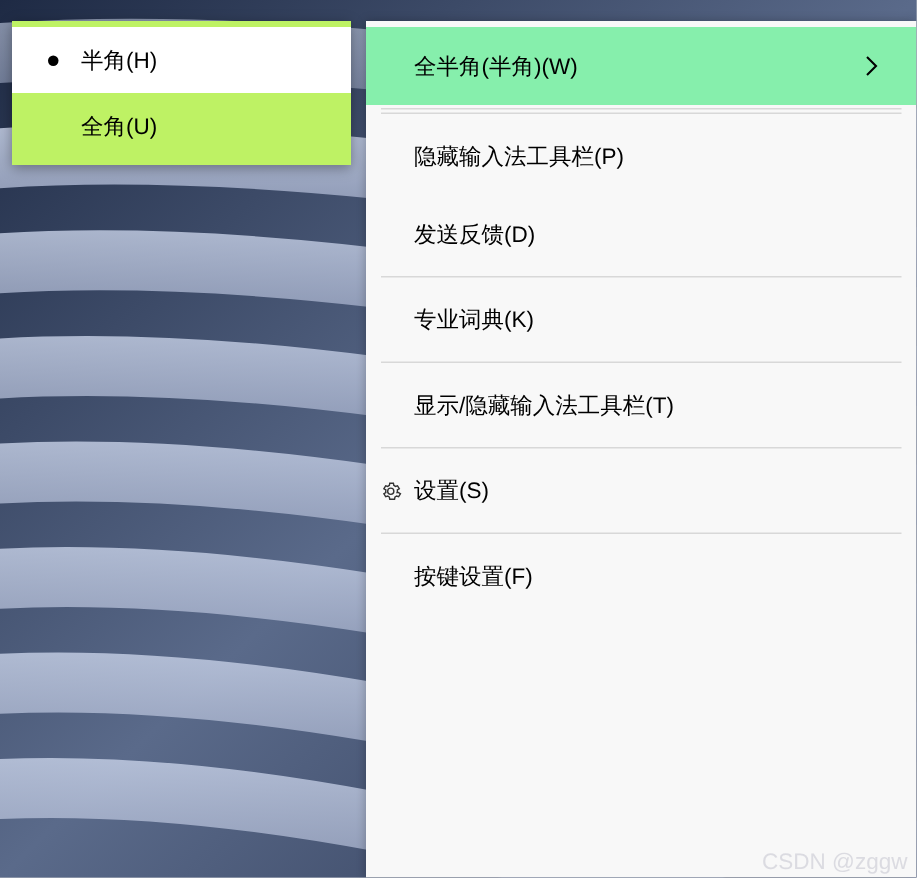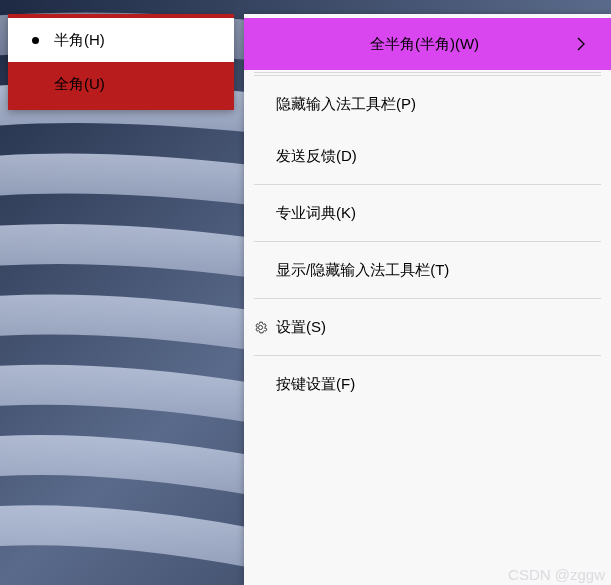--- a/index.html
+++ b/index.html
@@ -15,21 +15,21 @@
       position: absolute;
       inset: 0;
       z-index: 0;
     }
     .bg svg { width: 100%; height: 100%; display: block; }
     .submenu {
       position: absolute;
       top: 14px;
       left: 8px;
       width: 226px;
-      background: #b91c1c;
+      background: #bef264;
       box-shadow: 0 2px 8px rgba(0,0,0,0.35);
       z-index: 2;
       padding: 4px 0;
     }
     .submenu-item {
       display: flex;
       align-items: center;
       height: 44px;
       padding: 0 16px 0 20px;
       font-size: 15px;
@@ -64,21 +64,21 @@
     .menu-item {
       display: flex;
       align-items: center;
       height: 52px;
       padding: 0 22px 0 32px;
       font-size: 15px;
       color: #000;
       cursor: default;
       position: relative;
     }
-    .menu-item.highlight { background: #d946ef; text-align: center; }
+    .menu-item.highlight { background: #86efac; }
     .menu-item .label { flex: 1; }
     .menu-item .icon-slot {
       position: absolute;
       left: 6px;
       width: 20px;
       display: inline-flex;
       justify-content: center;
       align-items: center;
     }
     .chev {

